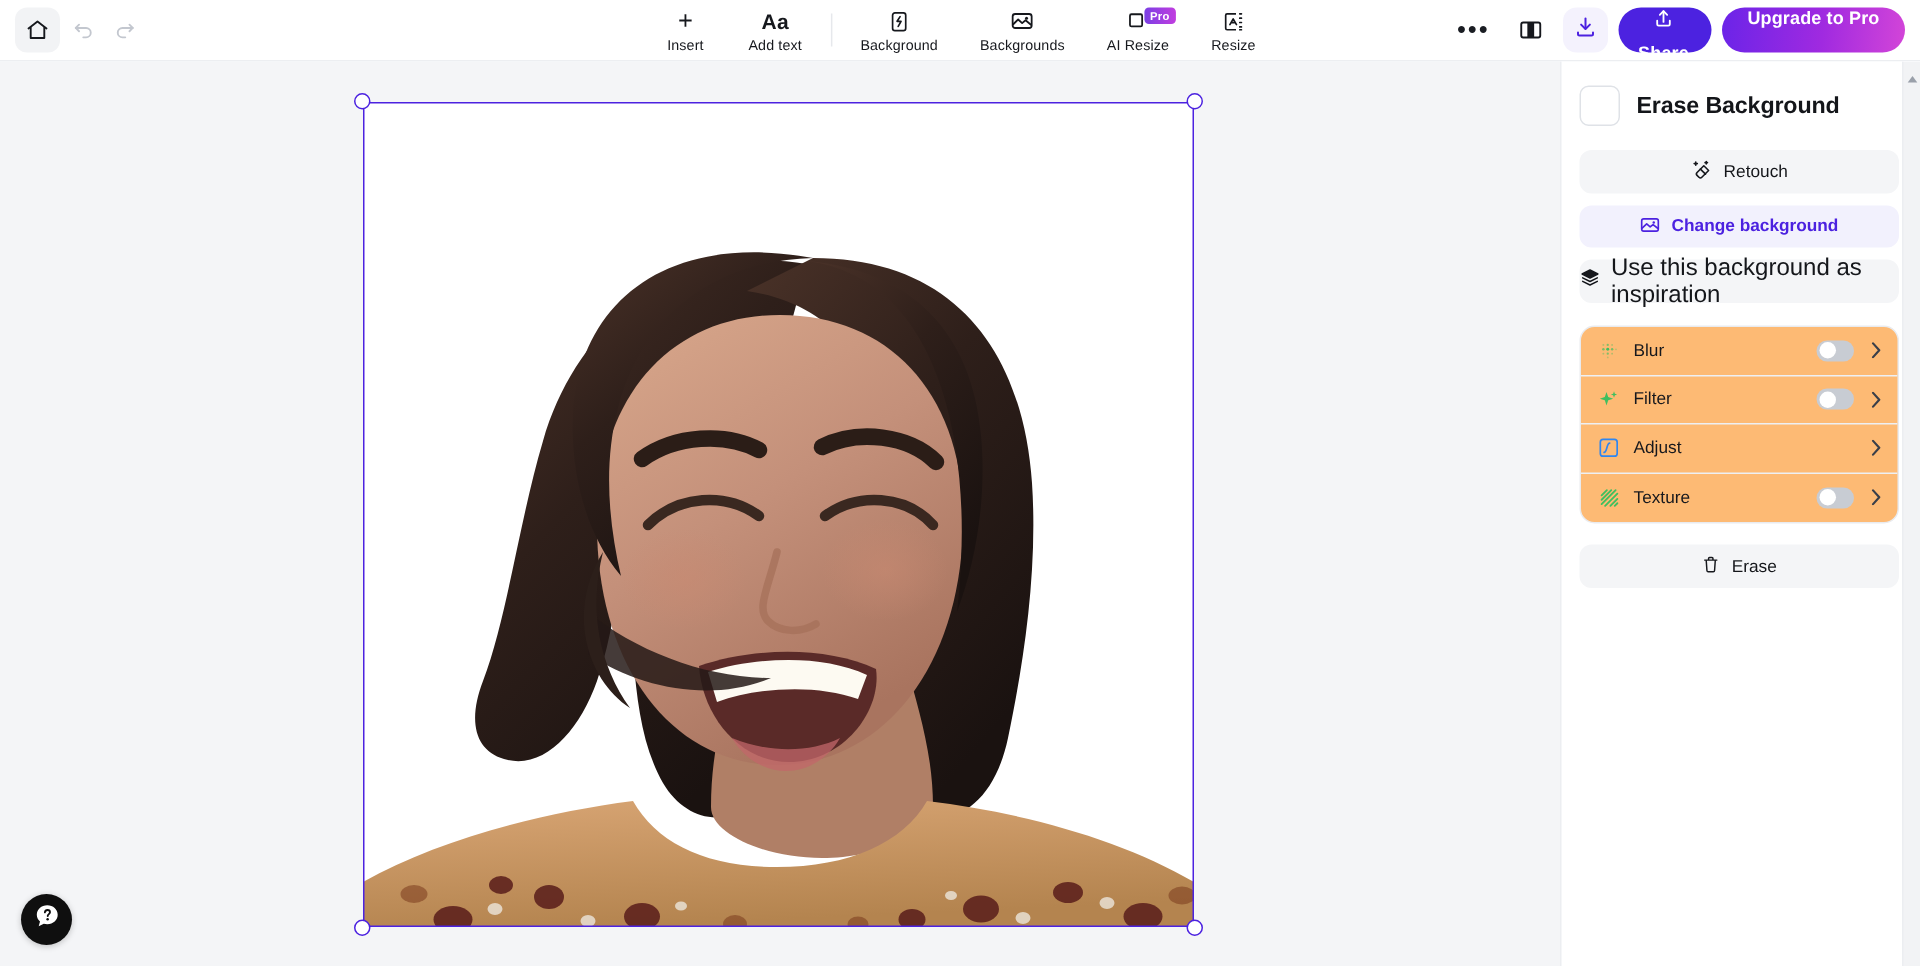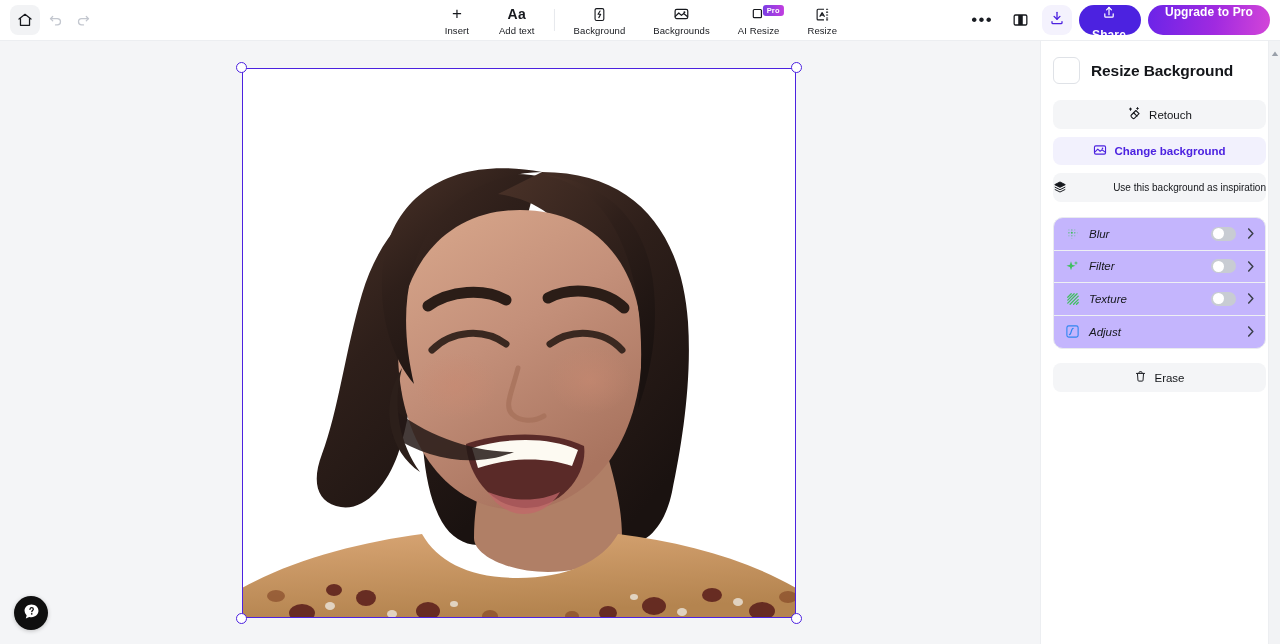--- a/index.html
+++ b/index.html
@@ -115,25 +115,25 @@
   .swatch { width: 27px; height: 27px; border-radius: 6px; background: #fff; border: 1px solid #dfe2e7; }
   .panel-title { font-size: 15.5px; font-weight: 700; color: #14161a; letter-spacing: -.1px; }
 
   .pbtn {
     height: 29px; border-radius: 8px; background: #f4f5f7;
     display: flex; align-items: center; justify-content: center; gap: 7px;
     font-size: 11.5px; color: #14161a; cursor: pointer; margin-bottom: 8px;
     font-weight: 400;
   }
   .pbtn.primary { background: #f2f1fd; color: #4c22e0; font-weight: 700; height: 28px; }
-  .pbtn.insp { font-size: 10px; margin-bottom: 15px; justify-content: space-between; }
+  .pbtn.insp { font-size: 16px; margin-bottom: 15px; }
 
   .opt-card {
     border: 1px solid #e9ebef; border-radius: 10px; overflow: hidden;
-    margin-bottom: 14px; background: #c4b5fd; font-style: italic;
+    margin-bottom: 14px; background: #fdba74;
   }
   .opt-row {
     height: 32.5px; display: flex; align-items: center; gap: 9px;
     padding: 0 9px 0 11px; border-bottom: 1px solid #eef0f3; cursor: pointer;
   }
   .opt-row:last-child { border-bottom: none; }
   .opt-label { font-size: 11.5px; color: #16181d; flex: 1; }
   .opt-ico { width: 15px; height: 15px; display: flex; align-items: center; justify-content: center; }
   .toggle {
     width: 25px; height: 14px; border-radius: 7px; background: #c8ccd3;
@@ -388,21 +388,21 @@
             <circle cx="12.3" cy="15" r="1.05" fill="#0f0f0f"></circle>
           </svg>
         </span>
       </div>
     </div>
 
     <div class="panel">
 
       <div class="panel-head">
         <div class="swatch"></div>
-        <div class="panel-title">Resize Background</div>
+        <div class="panel-title">Erase Background</div>
       </div>
 
       <div class="pbtn">
         <span>
           <svg width="15" height="15" viewBox="0 0 24 24" fill="none" stroke="#16181d" stroke-width="1.7" stroke-linejoin="round">
             <path d="M14.2 7.2 7 14.4a2.2 2.2 0 0 0 0 3.1l2 2a2.2 2.2 0 0 0 3.1 0l7.2-7.2z"></path>
             <path d="M10.6 10.8 16 16.2" stroke-linecap="round"></path>
             <path d="M5.6 3.2v3.4M3.9 4.9h3.4M16.8 2.6v2.6M15.5 3.9h2.6" stroke-linecap="round"></path>
           </svg>
         </span>
@@ -469,54 +469,54 @@
           <span class="toggle"></span>
           <span class="chev">
             <svg width="8" height="11" viewBox="0 0 8 12" fill="none" stroke="#3a3f49" stroke-width="1.6" stroke-linecap="round" stroke-linejoin="round">
                 <path d="M1.5 1 6 6l-4.5 5"></path>
               </svg>
           </span>
         </div>
 
         <div class="opt-row">
           <span class="opt-ico">
+            <svg width="15" height="15" viewBox="0 0 24 24" fill="none" stroke="#2f86f0" stroke-width="1.8" stroke-linejoin="round">
+              <rect x="3" y="3" width="18" height="18" rx="3"></rect>
+              <path d="M7 17c3.5 0 2.5-10 6-10" stroke-linecap="round"></path>
+            </svg>
+          </span>
+          <span class="opt-label">Adjust</span>
+          <span class="chev">
+            <svg width="8" height="11" viewBox="0 0 8 12" fill="none" stroke="#3a3f49" stroke-width="1.6" stroke-linecap="round" stroke-linejoin="round">
+                <path d="M1.5 1 6 6l-4.5 5"></path>
+              </svg>
+          </span>
+        </div>
+
+        <div class="opt-row">
+          <span class="opt-ico">
             <svg width="14" height="14" viewBox="0 0 24 24">
               <g stroke="#3fbf5f" stroke-width="2.1" stroke-linecap="round">
                 <path d="M3 9 9 3"></path>
                   <path d="M3 14 14 3"></path>
                   <path d="M3 19 19 3"></path>
                   <path d="M7 21 21 7"></path>
                   <path d="M13 21 21 13"></path>
                   <path d="M18 21 21 18"></path>
               </g>
             </svg>
           </span>
           <span class="opt-label">Texture</span>
           <span class="toggle"></span>
           <span class="chev">
             <svg width="8" height="11" viewBox="0 0 8 12" fill="none" stroke="#3a3f49" stroke-width="1.6" stroke-linecap="round" stroke-linejoin="round">
                 <path d="M1.5 1 6 6l-4.5 5"></path>
               </svg>
           </span>
         </div>
-
-        <div class="opt-row">
-          <span class="opt-ico">
-            <svg width="15" height="15" viewBox="0 0 24 24" fill="none" stroke="#2f86f0" stroke-width="1.8" stroke-linejoin="round">
-              <rect x="3" y="3" width="18" height="18" rx="3"></rect>
-              <path d="M7 17c3.5 0 2.5-10 6-10" stroke-linecap="round"></path>
-            </svg>
-          </span>
-          <span class="opt-label">Adjust</span>
-          <span class="chev">
-            <svg width="8" height="11" viewBox="0 0 8 12" fill="none" stroke="#3a3f49" stroke-width="1.6" stroke-linecap="round" stroke-linejoin="round">
-                <path d="M1.5 1 6 6l-4.5 5"></path>
-              </svg>
-          </span>
-        </div>
       </div>
 
       <div class="pbtn">
         <span>
           <svg width="13" height="13" viewBox="0 0 24 24" fill="none" stroke="#16181d" stroke-width="1.8" stroke-linejoin="round">
             <path d="M4.5 6.3h15" stroke-linecap="round"></path>
             <path d="M9.3 6.3V4.4a1.2 1.2 0 0 1 1.2-1.2h3a1.2 1.2 0 0 1 1.2 1.2v1.9"></path>
             <path d="M6.4 6.3 7.3 19a1.6 1.6 0 0 0 1.6 1.5h6.2a1.6 1.6 0 0 0 1.6-1.5l.9-12.7"></path>
           </svg>
         </span>

